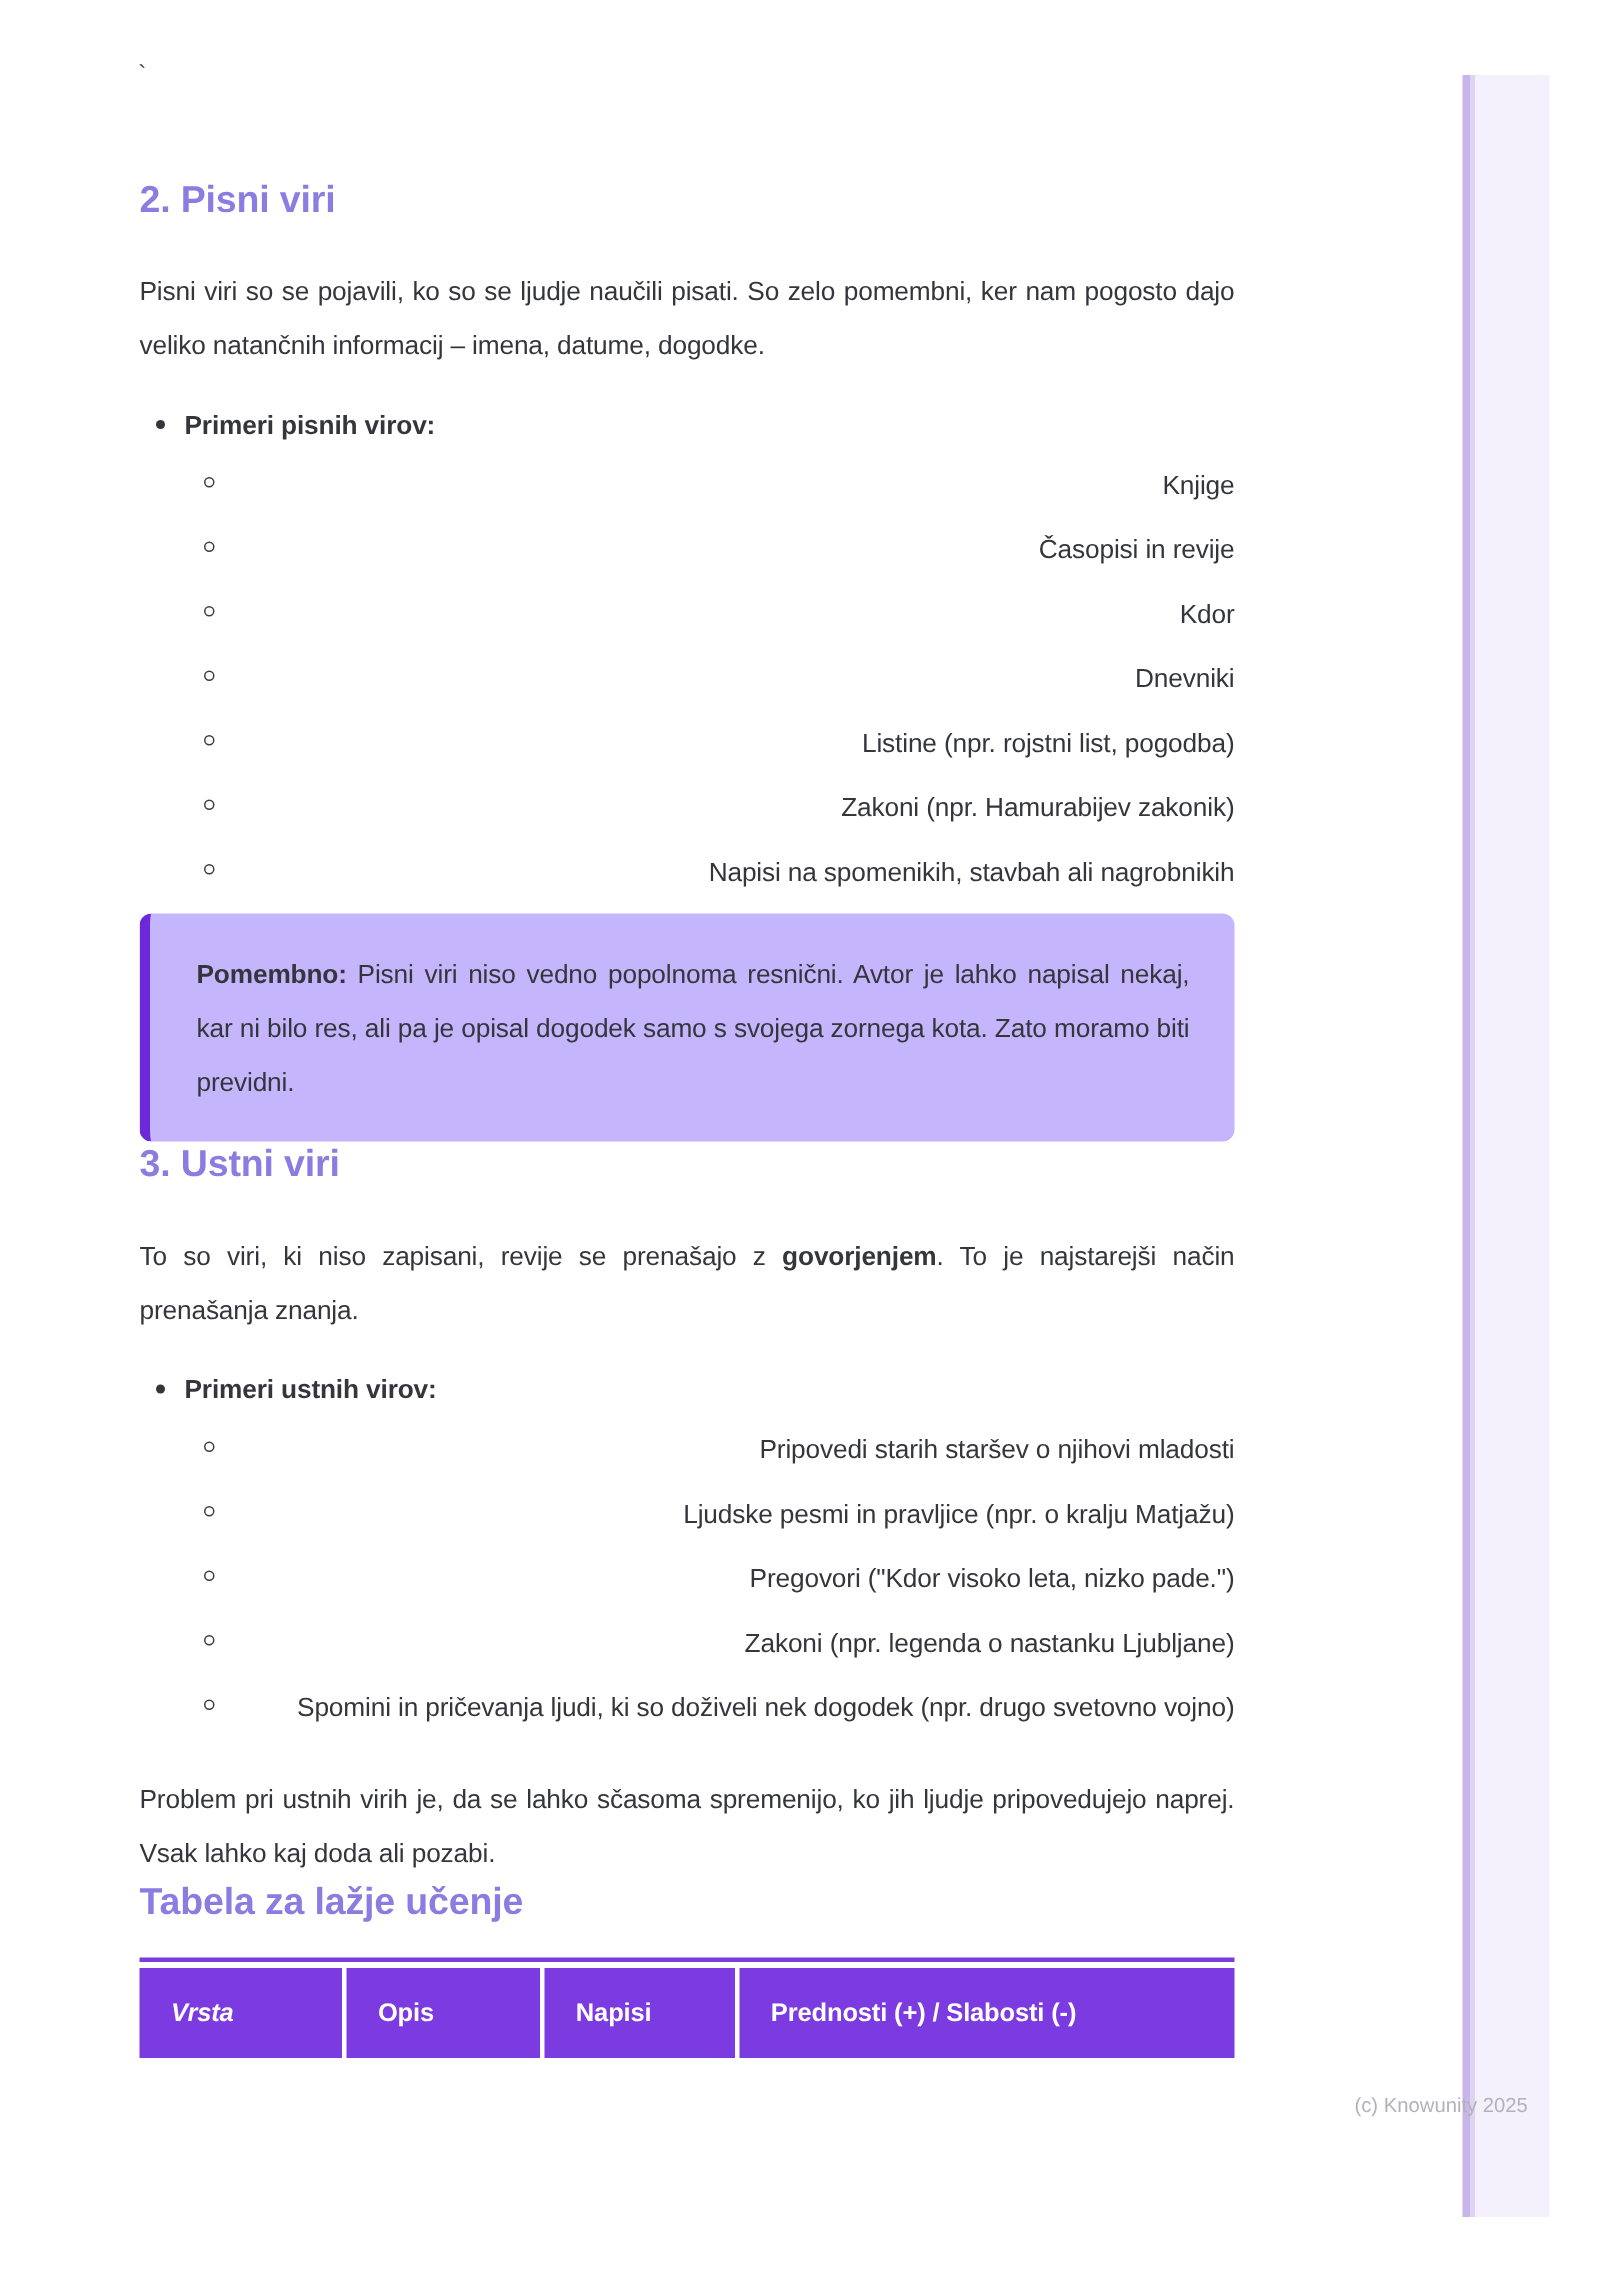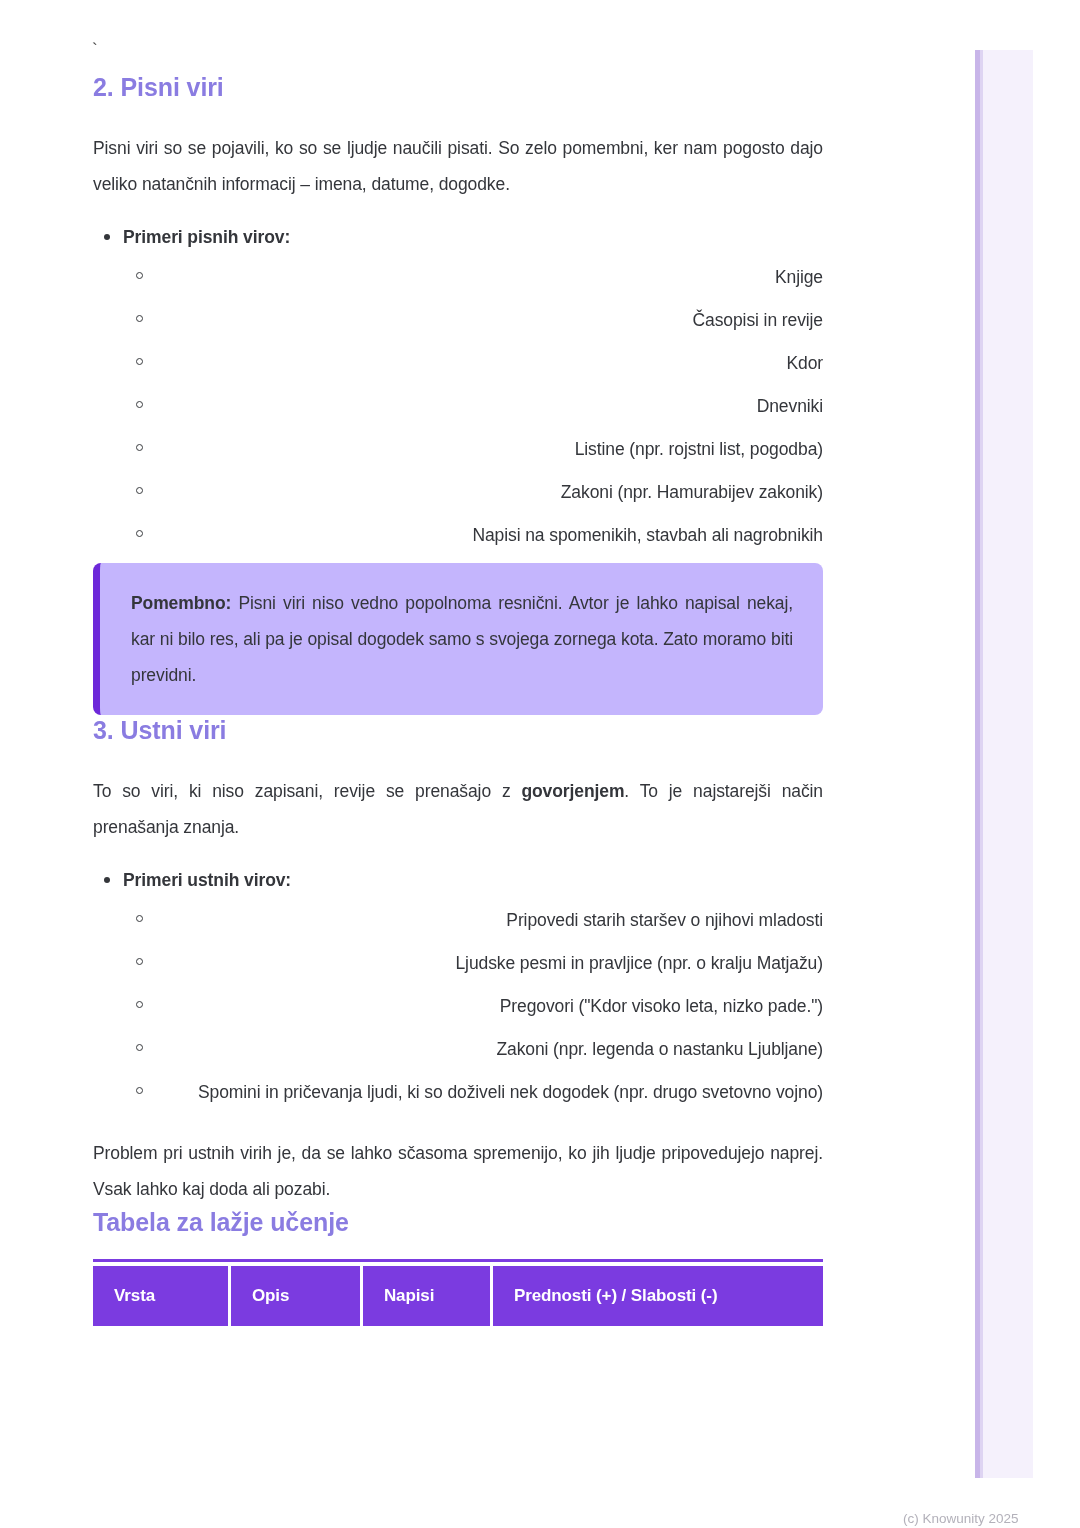--- a/index.html
+++ b/index.html
@@ -18,23 +18,23 @@
   .stray-mark {
     position: absolute;
     left: 92px;
     top: 40px;
     font-size: 17px;
     color: #4a4a4a;
   }
   .content {
     position: absolute;
     left: 93px;
-    top: 0;
+    top: 12px;
     width: 730px;
-    padding-top: 72px;
+    padding-top: 106px;
     color: #34363b;
     font-size: 17.5px;
     letter-spacing: -0.1px;
   }
   h2.sec-heading {
     margin: 0;
     font-size: 25px;
     line-height: 30px;
     font-weight: bold;
     color: #8a7ce1;
@@ -113,39 +113,39 @@
     background: #7b3be0;
     color: #ffffff;
     font-weight: bold;
     font-size: 17px;
     height: 60px;
     display: flex;
     align-items: center;
     padding-left: 21px;
     box-sizing: border-box;
   }
-  .col-1 { width: 136px; }
+  .col-1 { width: 136px; font-style: italic; }
   .col-2 { width: 130px; }
   .col-3 { width: 128px; }
   .col-4 { width: 333px; }
   .page-edge-strip {
     position: absolute;
     left: 975px;
     top: 50px;
     width: 58px;
     height: 1428px;
     background: linear-gradient(to right,
       #c8b5e9 0px, #c8b5e9 5px,
       #ded4f2 5px, #ded4f2 8px,
       #f5f1fc 8px, #f5f1fc 100%);
   }
   .copyright {
     position: absolute;
     left: 903px;
-    top: 1511px;
+    top: 1396px;
     font-size: 13.5px;
     color: #b3b1ba;
     z-index: 2;
     white-space: nowrap;
   }
 </style>
 </head>
 <body>
 
 <div class="page">

